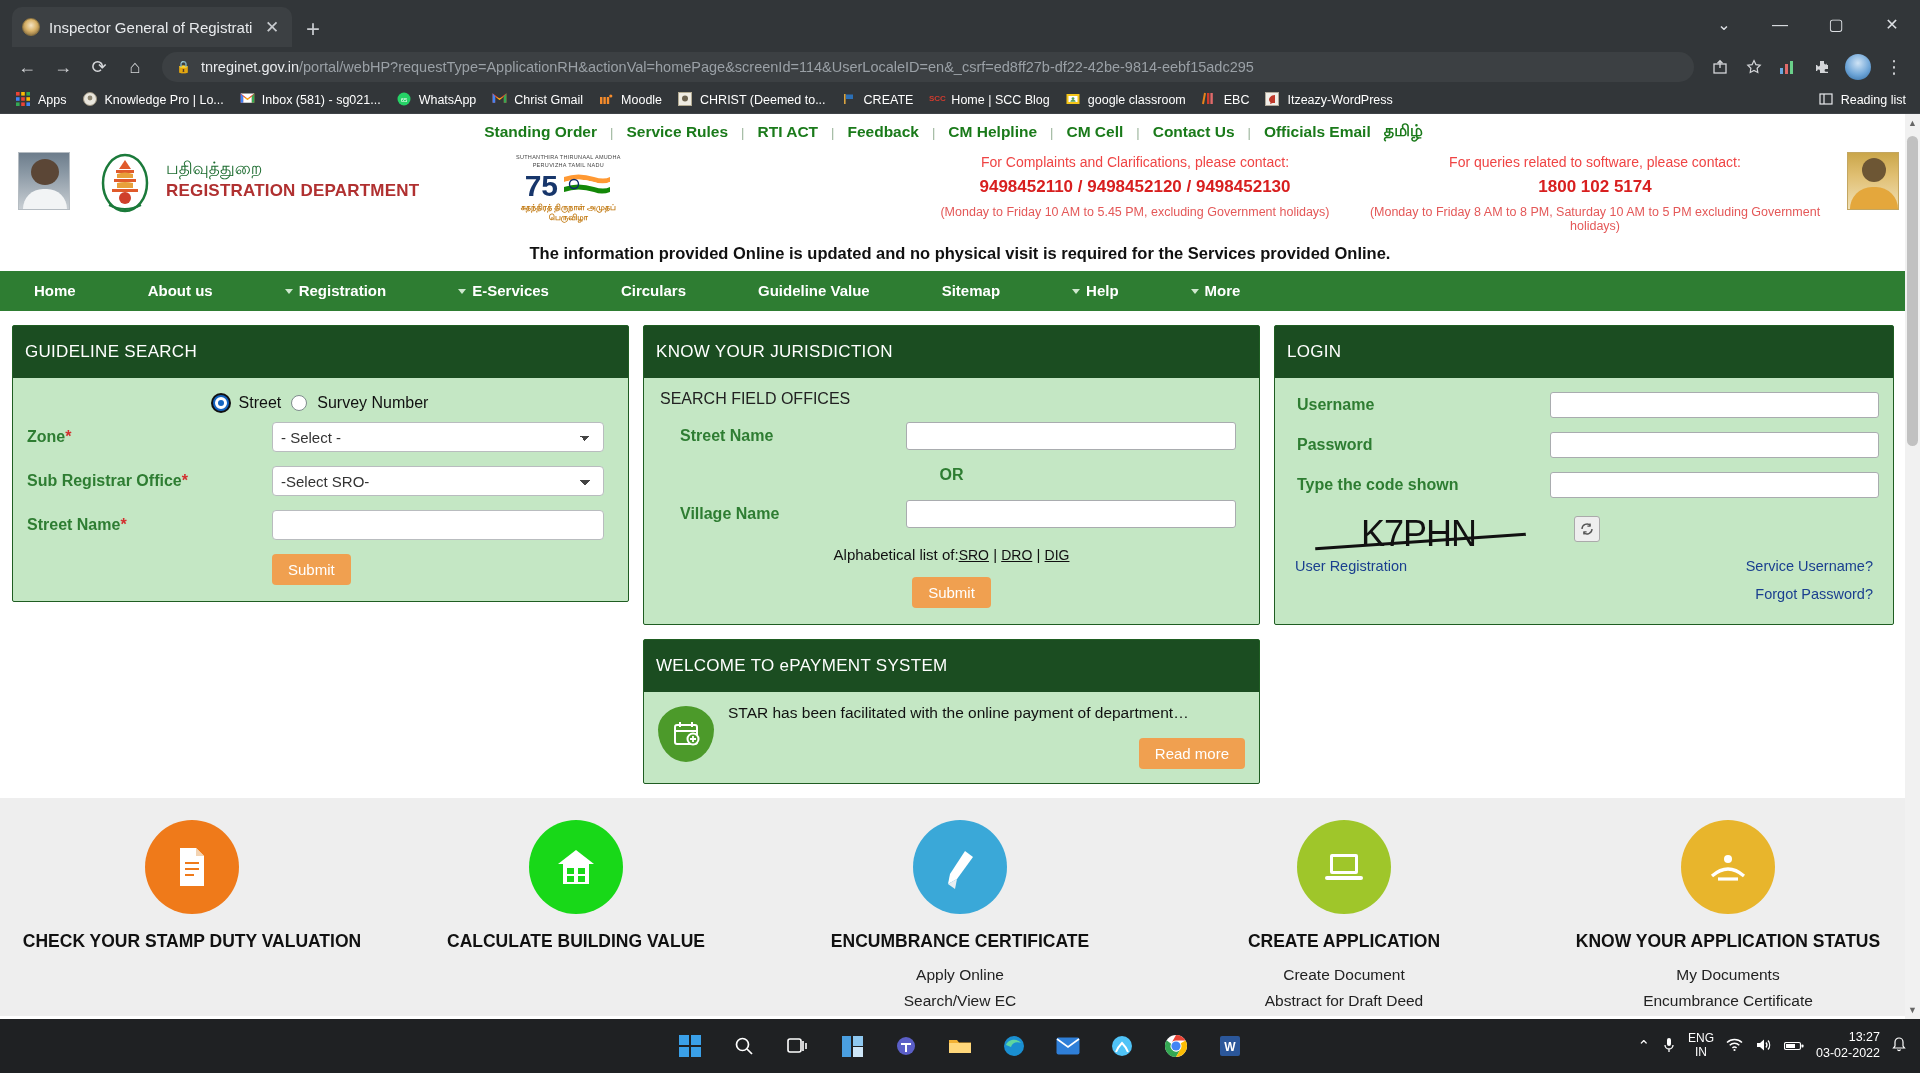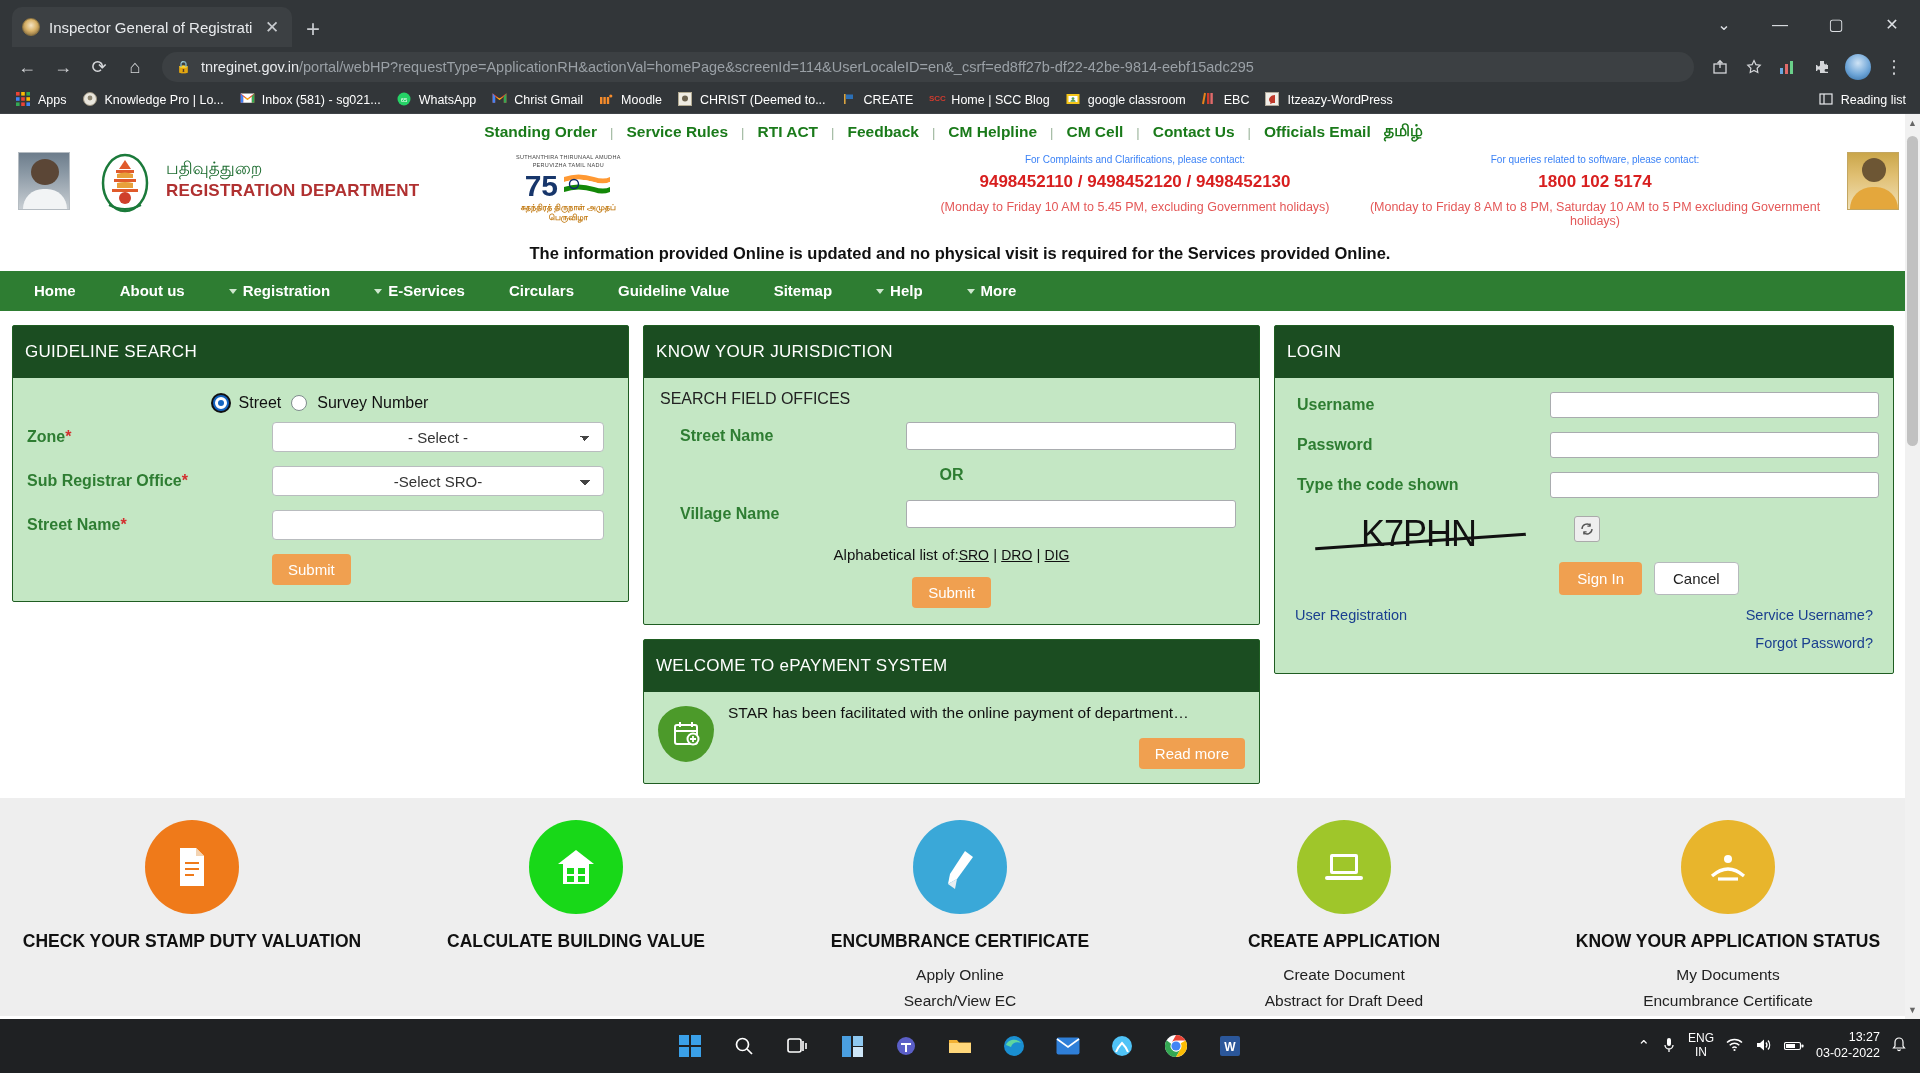--- a/index.html
+++ b/index.html
@@ -146,21 +146,21 @@
   .dept-tamil { color: #1b6b2e; font-size: 17px; line-height: 1.1; }
   .dept-en { color: #b03030; font-size: 17px; font-weight: bold; letter-spacing: .2px; margin-top: 2px; }
   .azadi { margin-left: 84px; margin-top: 8px; text-align:center; width: 130px; }
   .azadi-top { font-size: 5.5px; color:#444; letter-spacing:.3px; line-height:1.4; }
   .azadi-75 { font-size: 30px; font-weight: bold; color:#17366b; line-height:1;
               display:inline-block; }
   .azadi-bot { font-size: 8px; color:#c27a12; font-weight:bold; margin-top:2px;}
 
   .contacts { margin-left: auto; display:flex; gap: 0; padding-top: 8px; }
   .contact-block { text-align:center; width: 460px; }
-  .c-title { color:#3b82f6; font-size: 10px; }
+  .c-title { color:#ef4444; font-size: 14px; }
   .c-num { color:#d81f1f; font-size: 17px; font-weight:bold; margin-top: 7px; }
   .c-hours { color:#e45858; font-size: 12.5px; margin-top: 8px; }
   .gov-photo {
     width: 52px; height: 58px; flex:none; margin-left: 22px; margin-top: 6px;
     background: linear-gradient(180deg,#caa64a 0%,#e0bf72 40%,#f0e0b6 100%);
     border:1px solid #c3a661; position:relative; overflow:hidden;
   }
   .gov-photo::after {
     content:''; position:absolute; left:14px; top:5px; width:24px; height:24px;
     border-radius:50%; background:#6d5634;
@@ -170,21 +170,21 @@
     border-radius: 24px 24px 0 0; background:#e4a73c;
   }
 
   .notice {
     text-align:center; font-size: 16.5px; font-weight: bold; color:#111;
     padding: 4px 0 8px 0;
   }
 
   .navbar {
     height: 40px; background: #2e7d32;
-    display:flex; align-items:center; padding-left: 12px;
+    display:flex; align-items:center; padding-left: 12px; gap: 28px;
   }
   .navbar .item {
     color:#fff; font-size:15px; font-weight:bold;
     padding: 0 22px; line-height: 40px; white-space:nowrap;
     display:flex; align-items:center; gap:6px;
   }
   .caret { width:0;height:0;border-left:4px solid transparent;border-right:4px solid transparent;border-top:5px solid #cfe8cf; display:inline-block;}
 
   .panels {
     display:flex; gap: 14px; padding: 14px 12px 0 12px;
@@ -221,21 +221,21 @@
   select.inp, input.inp {
     width: 332px; height: 30px; font-size: 15px; color:#333;
     border: 1px solid #b9bcbf; border-radius: 4px; background:#fff;
     padding: 0 8px; font-family:"Liberation Sans", sans-serif;
   }
   select.inp { appearance:none; -webkit-appearance:none;
     background-image:
       linear-gradient(45deg, transparent 50%, #444 50%),
       linear-gradient(135deg, #444 50%, transparent 50%);
     background-position: calc(100% - 18px) 13px, calc(100% - 13px) 13px;
-    background-size: 5px 5px, 5px 5px; background-repeat:no-repeat;text-align:center;
+    background-size: 5px 5px, 5px 5px; background-repeat:no-repeat;
   }
   .btn-orange {
     background:#f0a050; color:#fff; border:none; border-radius:4px;
     font-size:15px; padding: 7px 16px; font-family:"Liberation Sans", sans-serif;
   }
   .submit-row { padding-left: 245px; }
 
   .kyj-sub { font-size:16px; color:#222; margin: 2px 0 14px 2px; }
   .kyj-row { display:flex; align-items:center; margin-bottom: 6px; }
   .kyj-label { width: 248px; padding-left: 22px; color:#2e7d32; font-size:16px; font-weight:bold; }
@@ -740,24 +740,20 @@
             <span class="captcha-text">K7PHN</span>
             <span class="captcha-strike"></span>
           </div>
           <div class="refresh-btn">
             <svg width="16" height="16" viewBox="0 0 16 16">
                 <path d="M3 8a5 5 0 018.5-3.5M13 8a5 5 0 01-8.5 3.5" fill="none" stroke="#555" stroke-width="1.4"></path>
                 <path d="M11 2.5v2.6h-2.6M5 13.5v-2.6h2.6" fill="none" stroke="#555" stroke-width="1.4"></path>
               </svg>
           </div>
         </div>
-        <div class="login-btns">
-          <button class="btn-signin">Sign In</button>
-          <button class="btn-cancel">Cancel</button>
-        </div>
         <div class="login-links">
           <a href="#">User Registration</a>
           <div class="right">
             <a href="#">Service Username?</a>
             <a href="#">Forgot Password?</a>
           </div>
         </div>
       </div>
     </div>
   </div>

